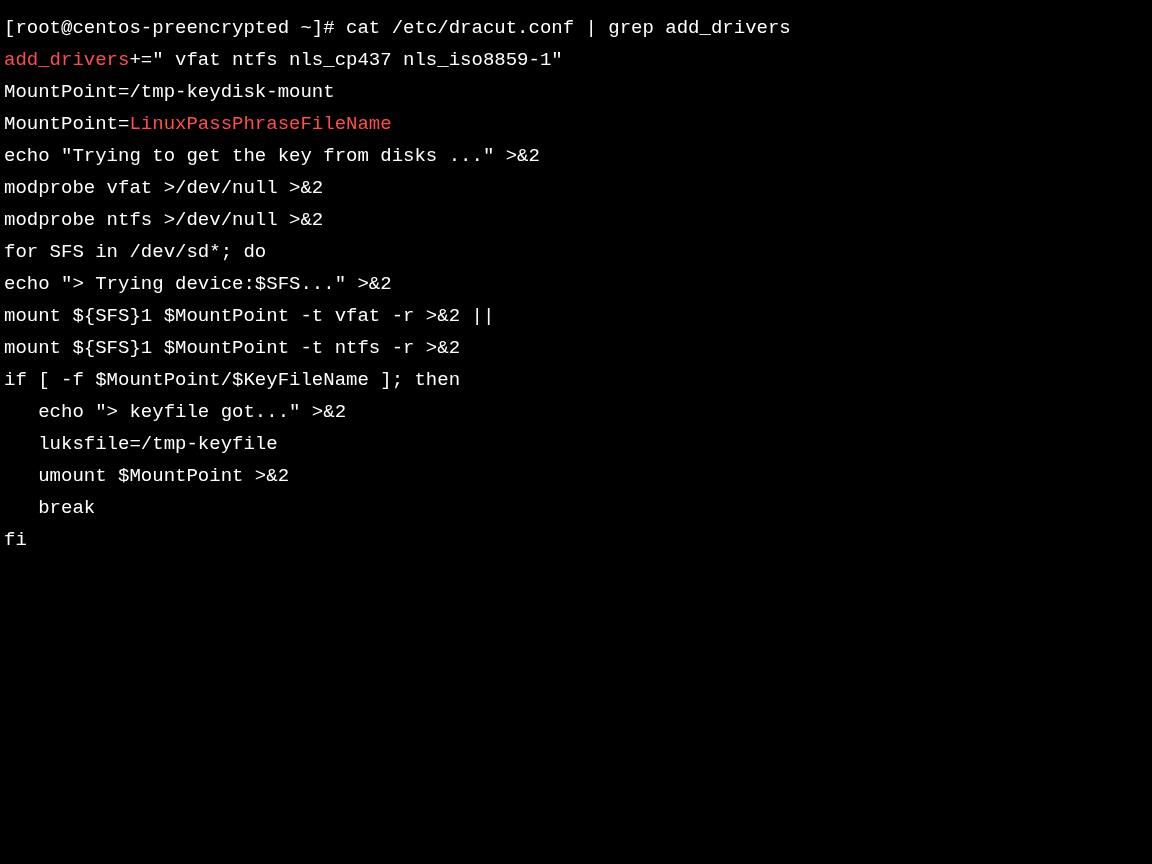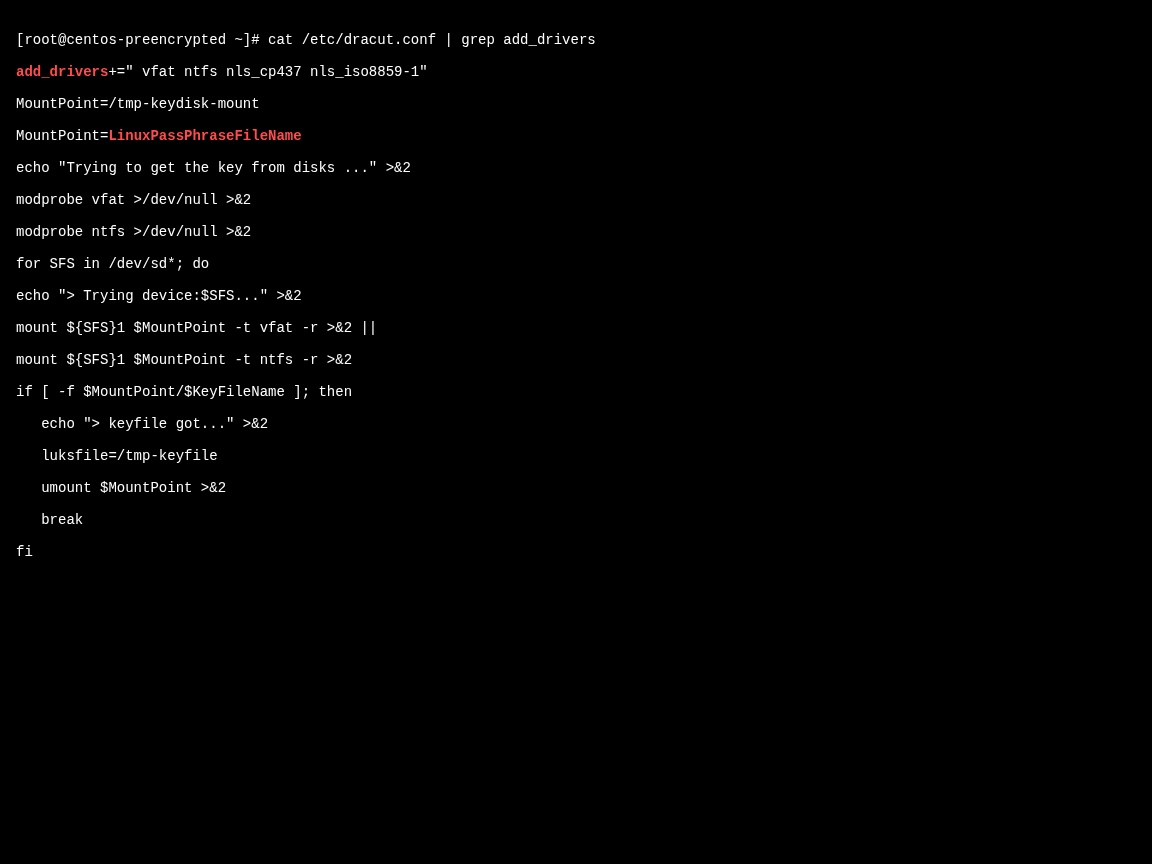--- a/index.html
+++ b/index.html
@@ -5,34 +5,34 @@
   html, body {
     margin: 0;
     padding: 0;
     width: 1152px;
     height: 864px;
     background: #000000;
     overflow: hidden;
   }
   .terminal {
     font-family: "Courier New", "Liberation Mono", monospace;
-    font-size: 14px;
+    font-size: 19px;
     line-height: 16px;
     color: #ffffff;
     white-space: pre;
-    padding: 16px;
+    padding: 4px;
     margin: 0;
     letter-spacing: 0px;
   }
   .line {
     display: block;
   }
   .hl {
     color: #ff4d4d;
-    font-weight: bold;
+    font-weight: normal;
   }
   .cursor {
     display: inline-block;
     width: 9px;
     height: 2px;
     background: #ffffff;
     vertical-align: -2px;
     margin-left: 0px;
   }
 </style>

